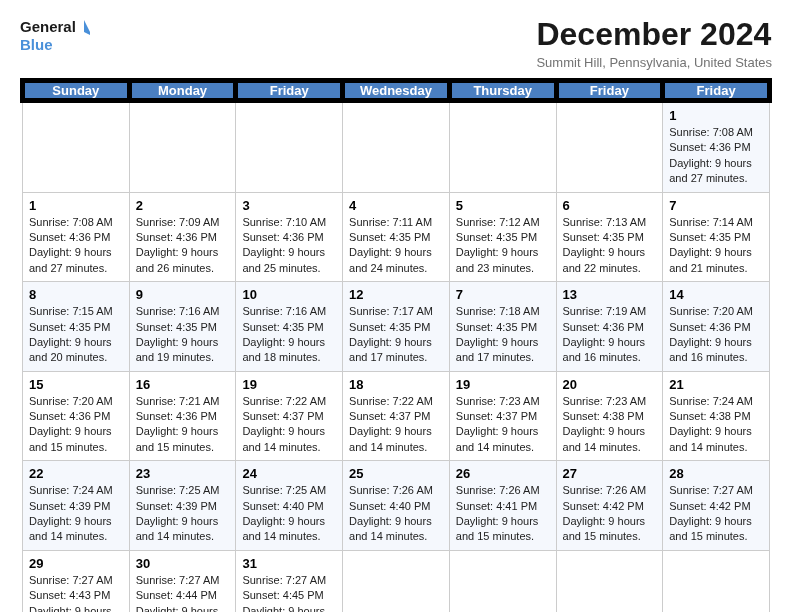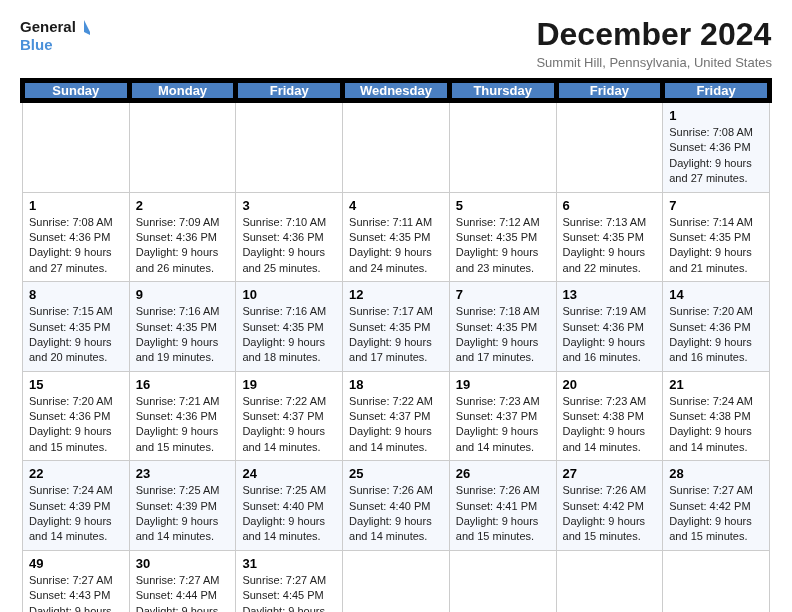--- a/index.html
+++ b/index.html
@@ -230,21 +230,21 @@
           <span class="day-number">27</span>
           <span class="day-info">Sunrise: 7:26 AM<br>Sunset: 4:42 PM<br>Daylight: 9 hours and 15 minutes.</span>
         </td>
         <td>
           <span class="day-number">28</span>
           <span class="day-info">Sunrise: 7:27 AM<br>Sunset: 4:42 PM<br>Daylight: 9 hours and 15 minutes.</span>
         </td>
       </tr>
       <tr>
         <td>
-          <span class="day-number">49</span>
+          <span class="day-number">29</span>
           <span class="day-info">Sunrise: 7:27 AM<br>Sunset: 4:43 PM<br>Daylight: 9 hours and 16 minutes.</span>
         </td>
         <td>
           <span class="day-number">30</span>
           <span class="day-info">Sunrise: 7:27 AM<br>Sunset: 4:44 PM<br>Daylight: 9 hours and 16 minutes.</span>
         </td>
         <td>
           <span class="day-number">31</span>
           <span class="day-info">Sunrise: 7:27 AM<br>Sunset: 4:45 PM<br>Daylight: 9 hours and 17 minutes.</span>
         </td>

